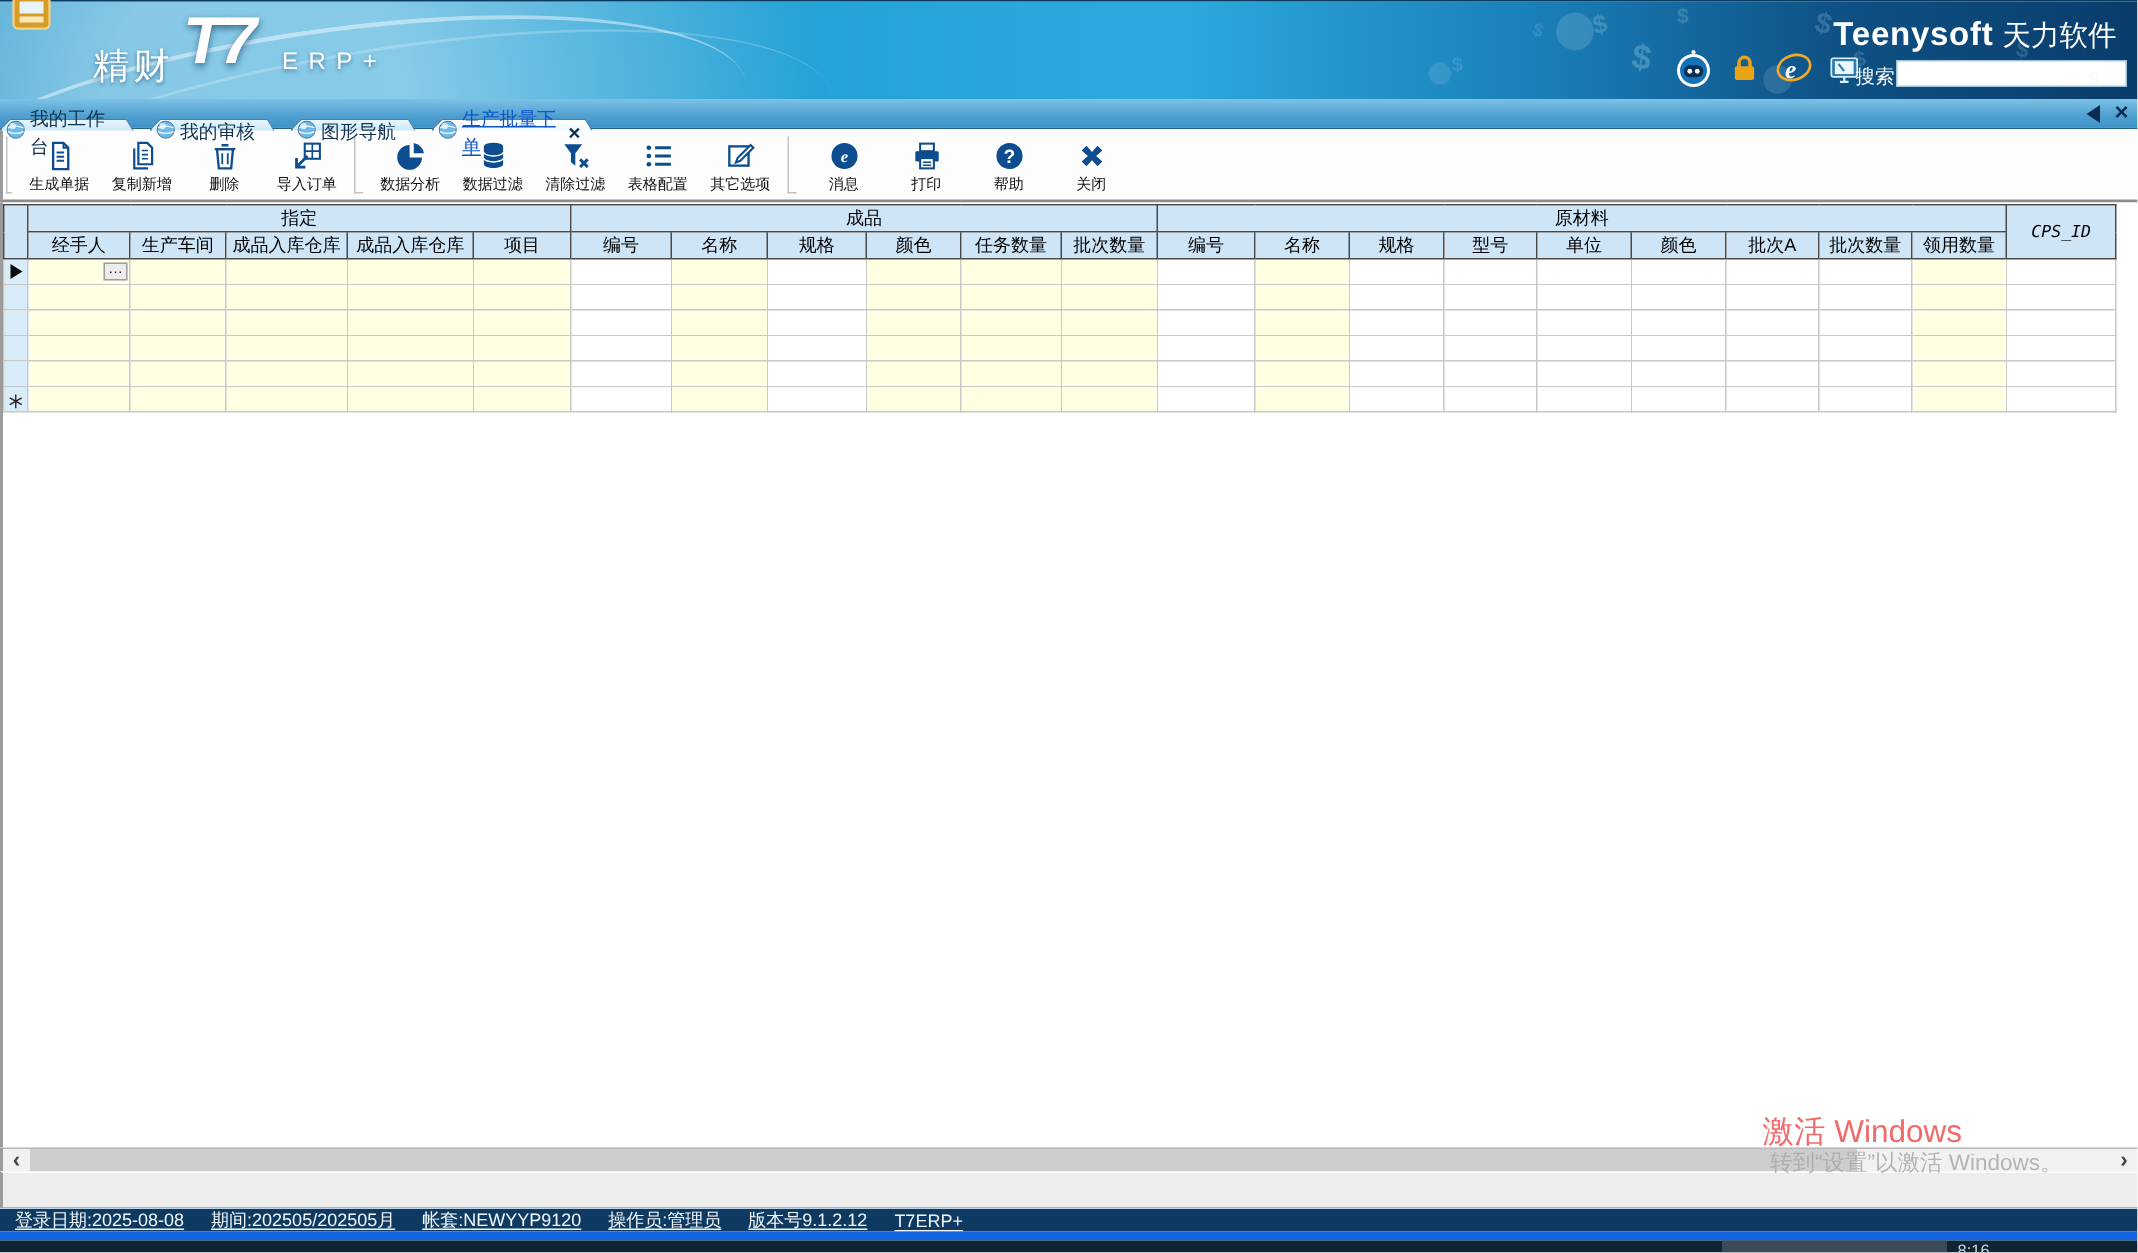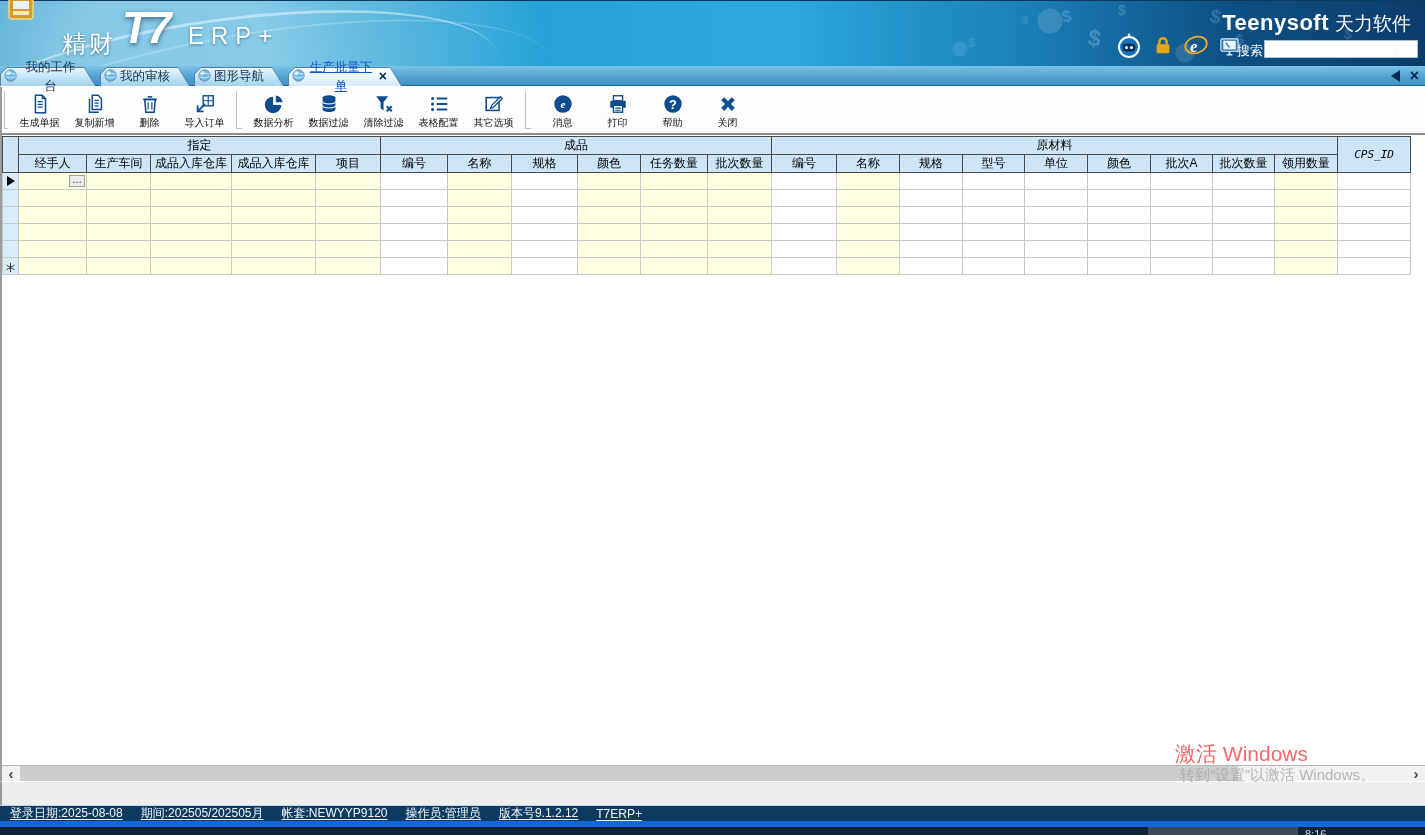--- a/index.html
+++ b/index.html
@@ -22,37 +22,37 @@
   .swoosh2{ position:absolute; left:-80px; top:34px; width:640px; height:170px;
     border-radius:50%; border-top:2px solid rgba(255,255,255,.22); transform:rotate(-10deg); }
   .decor-dollar{ position:absolute; color:#cfeaf7; font-weight:bold; pointer-events:none; }
 
   .app-mini{ position:absolute; left:8px; top:-4px; width:26px; height:24px; }
 
   .logo-cn{ position:absolute; left:62px; top:27px; color:#fff; font-size:24px; letter-spacing:3px;
     text-shadow:0 1px 3px rgba(0,40,80,.5); }
   .logo-model{ position:absolute; left:122px; top:2px; color:#fff; font-size:44px; font-weight:bold; font-style:italic;
     text-shadow:0 2px 5px rgba(0,40,80,.6); letter-spacing:-2px; }
-  .logo-suffix{ position:absolute; left:188px; top:21px; color:#fff; font-size:24px; letter-spacing:7px;
+  .logo-suffix{ position:absolute; left:188px; top:32px; color:#fff; font-size:16px; letter-spacing:7px;
     text-shadow:0 1px 3px rgba(0,40,80,.5); }
 
   .brand{ position:absolute; right:14px; top:9px; color:#fff; white-space:nowrap; }
   .brand .en{ font-size:22px; font-weight:bold; letter-spacing:.5px; }
   .brand .cn{ font-size:19px; margin-left:6px; }
 
   .hdr-icons{ position:absolute; left:1115px; top:31px; display:flex; align-items:center; gap:9px; }
   .hdr-icons .ic{ display:inline-block; }
   .search-label{ position:absolute; left:1237px; top:41px; color:#fff; font-size:13px; }
   .search{ position:absolute; left:1264px; top:39px; width:154px; height:18px; border:1px solid #9fc4dd;
     background:#fff; font-size:12px; padding:0 3px; outline:none; }
 
   
   .tabstrip{ position:absolute; left:0; top:66px; width:1425px; height:20px;
     background:linear-gradient(#7cc2e6,#4f9fd0 60%,#3f93c6); border-bottom:1px solid #22638c; }
-  .tabs{ position:absolute; left:0; top:1px; height:22px; display:flex;text-align:center; }
+  .tabs{ position:absolute; left:0; top:13px; height:22px; display:flex; }
   .tab{ position:relative; height:19px; margin-right:4px; cursor:default; }
   .tab .tb-border{ position:absolute; inset:0; background:#54809f;
     clip-path:polygon(7px 0, calc(100% - 12px) 0, 100% 100%, 0 100%, 0 7px); }
   .tab .tb-fill{ position:absolute; left:1px; top:1px; right:1px; bottom:0;
     background:linear-gradient(#e9f7ff,#b4dcf2 70%,#a4d2ec);
     clip-path:polygon(6px 0, calc(100% - 11px) 0, 100% 100%, 0 100%, 0 6px); }
   .tab.active .tb-fill{ background:linear-gradient(#ffffff,#e4f4fd 60%,#d5ecfa); }
   .tab .tb-content{ position:relative; z-index:1; display:flex; align-items:center; height:100%;
     padding:0 15px 0 4px; gap:3px; }
   .tab .tlabel{ font-size:12.5px; color:#12324e; line-height:19px; }

